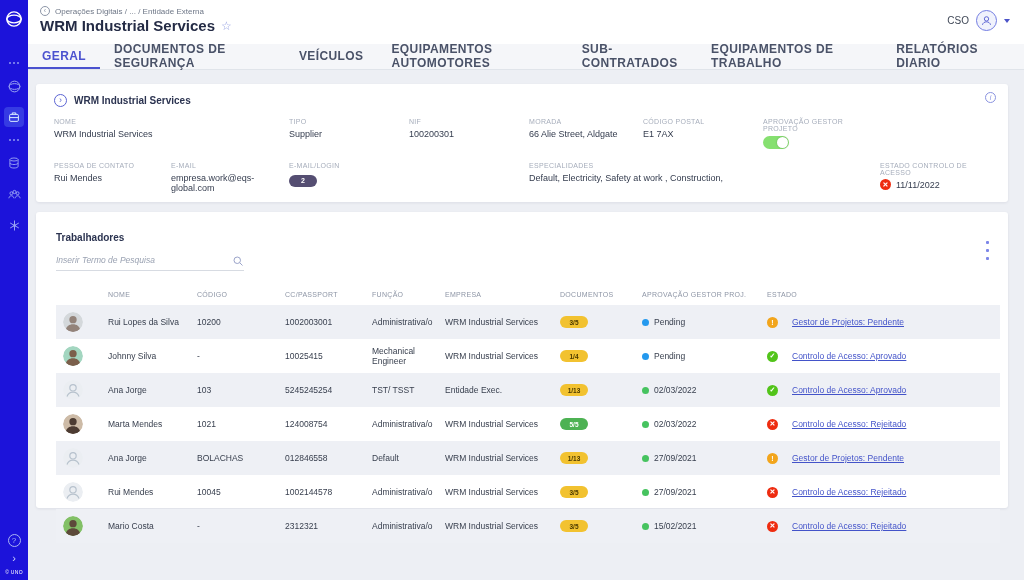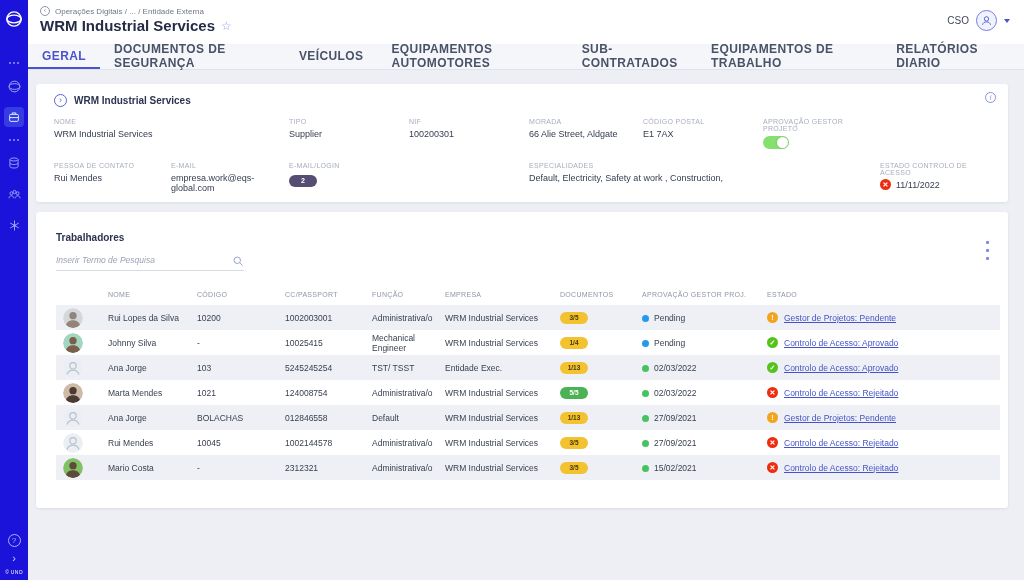--- a/index.html
+++ b/index.html
@@ -90,35 +90,35 @@
     align-items:flex-start; padding-bottom:3px; }
   .searchrow input { border:none; outline:none; flex:1; font-size:8.5px; font-style:italic;
     color:#5a6374; background:transparent; font-family:"Liberation Sans",sans-serif; }
   .searchrow input::placeholder { color:#9aa2b2; }
   .kebab { position:absolute; right:16px; top:26px; display:flex; flex-direction:column; gap:5px;
     cursor:pointer; padding:3px; }
   .kebab i { width:3px; height:3px; border-radius:1px; background:#7c86e8; }
 
   .tbl { margin:12px 20px 0 20px; width:944px; }
   .trow { display:grid; grid-template-columns:52px 89px 88px 87px 73px 115px 82px 125px minmax(0,1fr);
-    align-items:center; height:25px; font-size:8.5px; color:#39404f; cursor:pointer; }
+    align-items:center; height:34px; font-size:8.5px; color:#39404f; cursor:pointer; }
   .trow.head { height:22px; cursor:default; }
   .trow.odd { background:#eef0f5; }
   .hcell { font-size:7px; color:#8d95a5; letter-spacing:.3px; }
   .avcell { padding-left:7px; }
   .avwrap { width:20px; height:20px; border-radius:50%; overflow:hidden; display:block; }
   .pill { display:inline-block; min-width:28px; text-align:center; border-radius:8px; font-size:6.5px;
     font-weight:bold; padding:2.5px 5px; }
   .pill.partial { background:#f2c230; color:#4a3900; }
   .pill.complete { background:#4db253; color:#fff; }
   .dot { display:inline-block; width:7px; height:7px; border-radius:50%; margin-right:5px;
     vertical-align:-1px; }
   .dot.blue { background:#2499ee; }
   .dot.green { background:#46c35f; }
-  .estcell { display:flex; align-items:center; gap:6px; }
+  .estcell { display:flex; align-items:center; gap:14px; }
   .link { color:#4353c9; text-decoration:underline; cursor:pointer; }
 </style>
 </head>
 <body>
 
 <div class="sidebar">
   <div class="logo">
     <svg width="20" height="20" viewBox="0 0 24 24" fill="none" stroke="#fff" stroke-width="1.6">
       <circle cx="12" cy="12" r="8.6"></circle>
       <path d="M3.4 12a8.6 4.6 0 0 0 17.2 0M3.4 12a8.6 4.6 0 0 1 17.2 0"></path>

